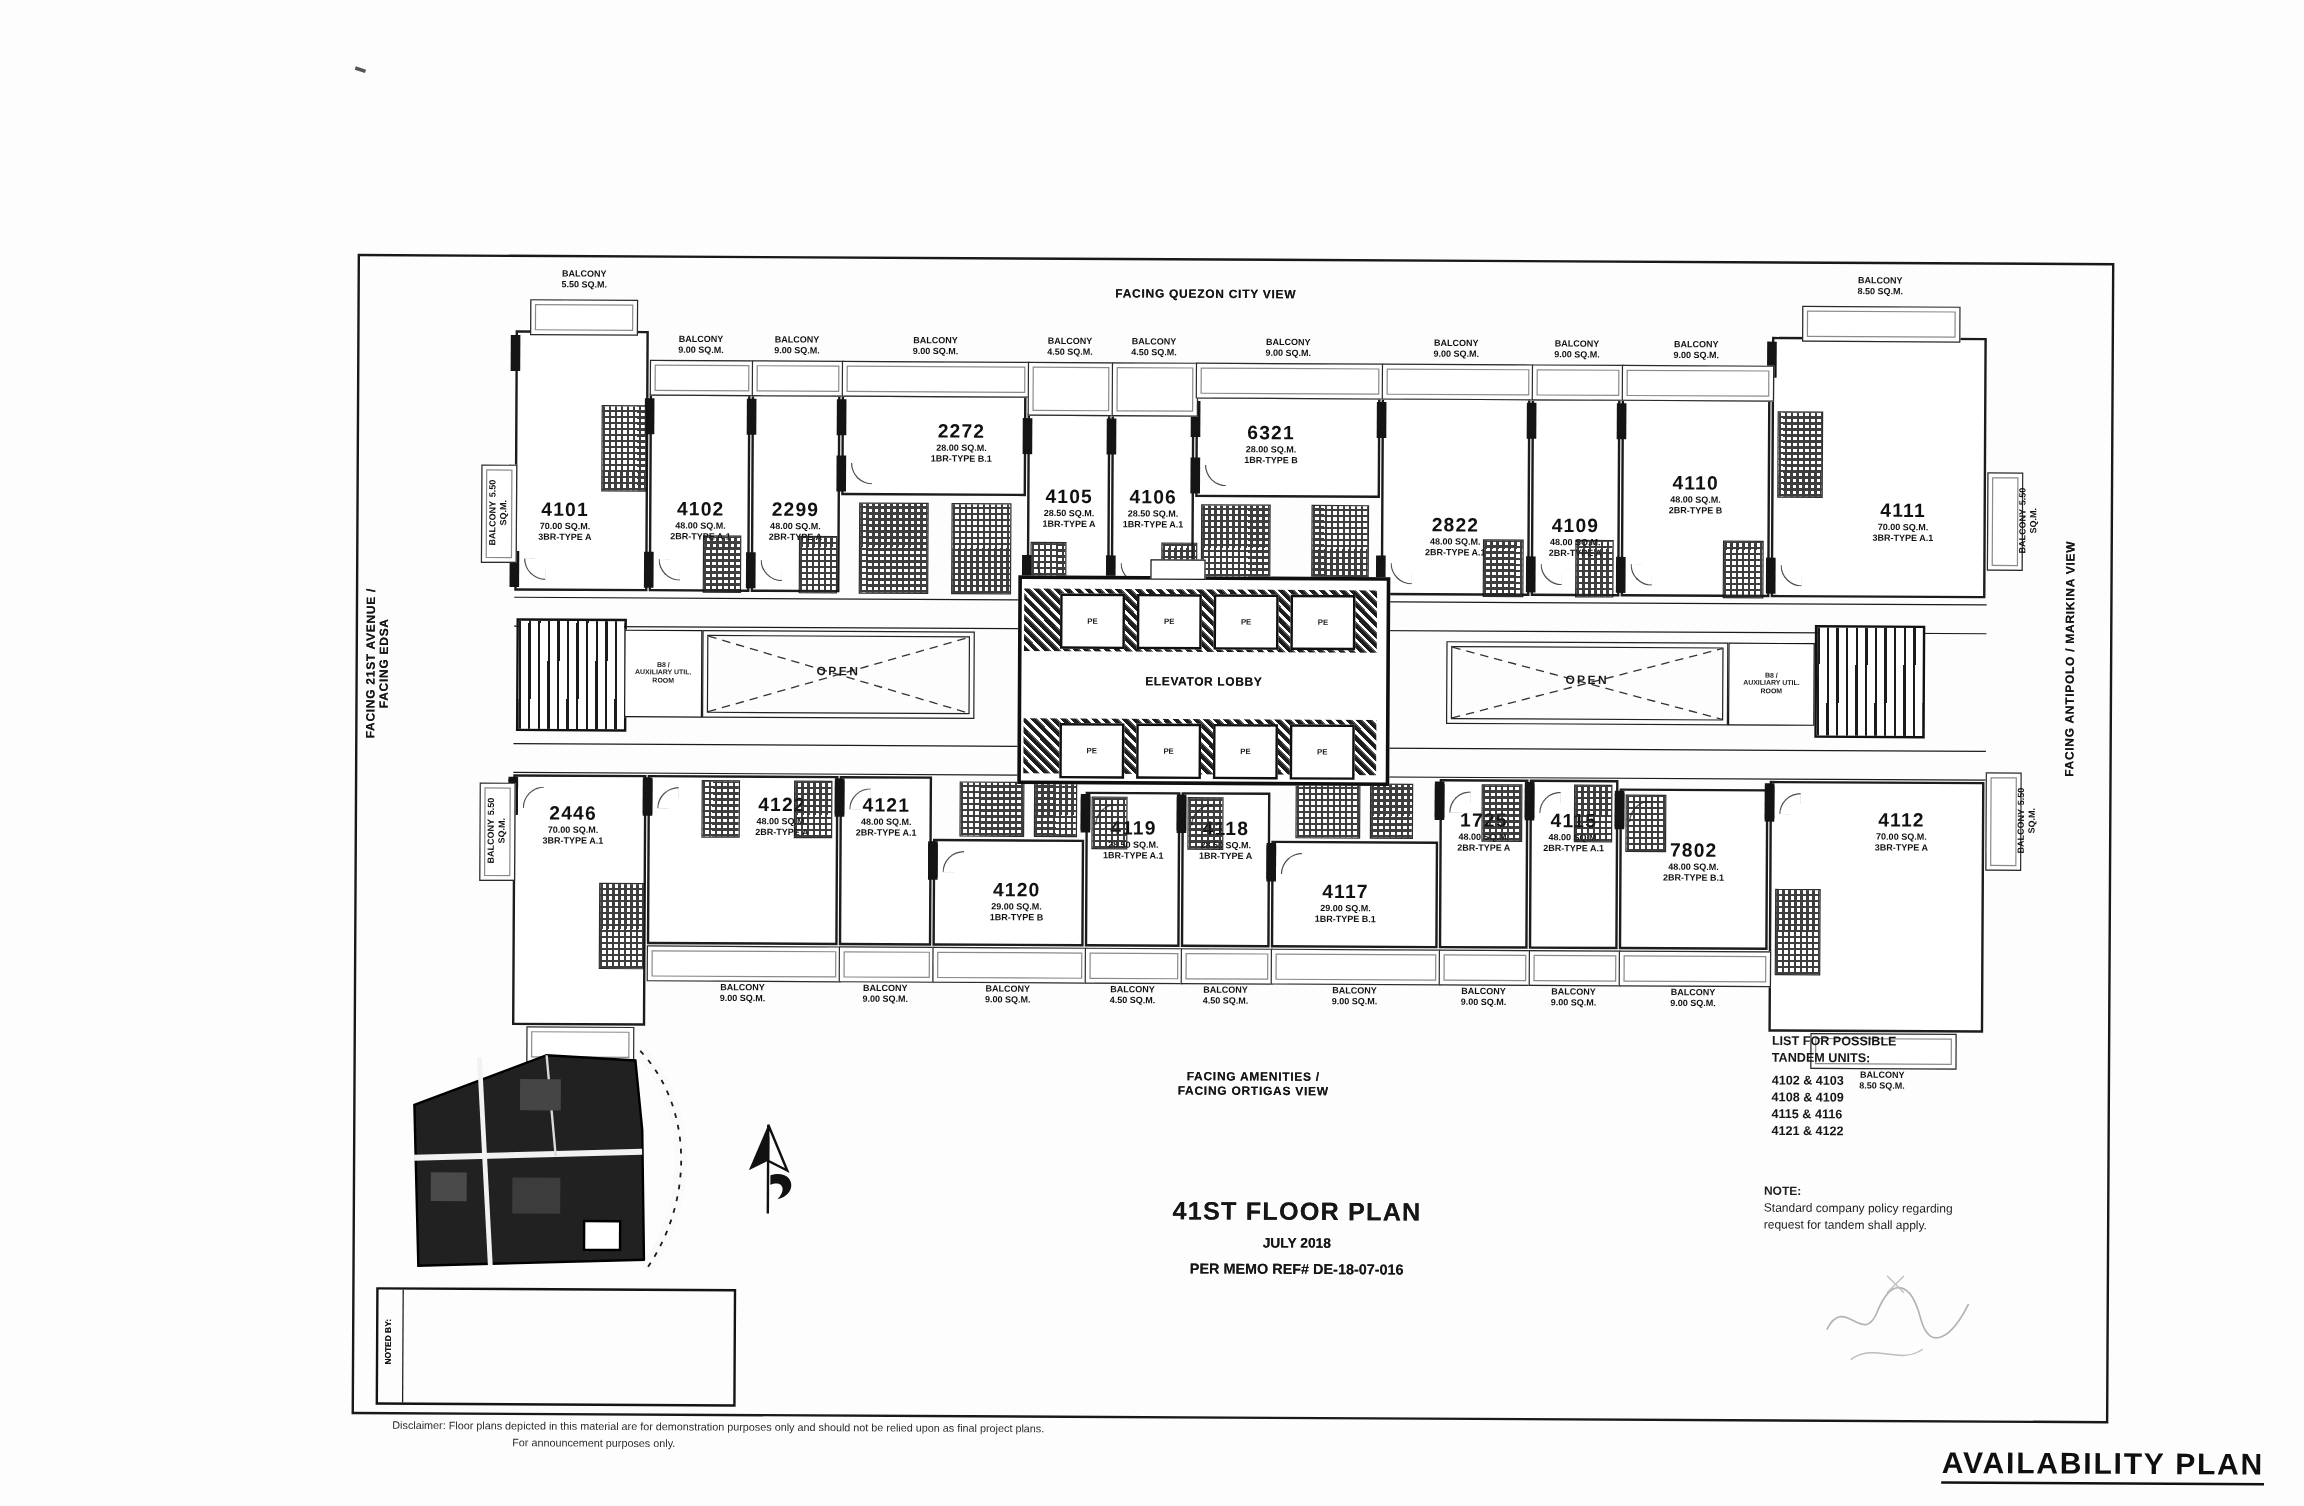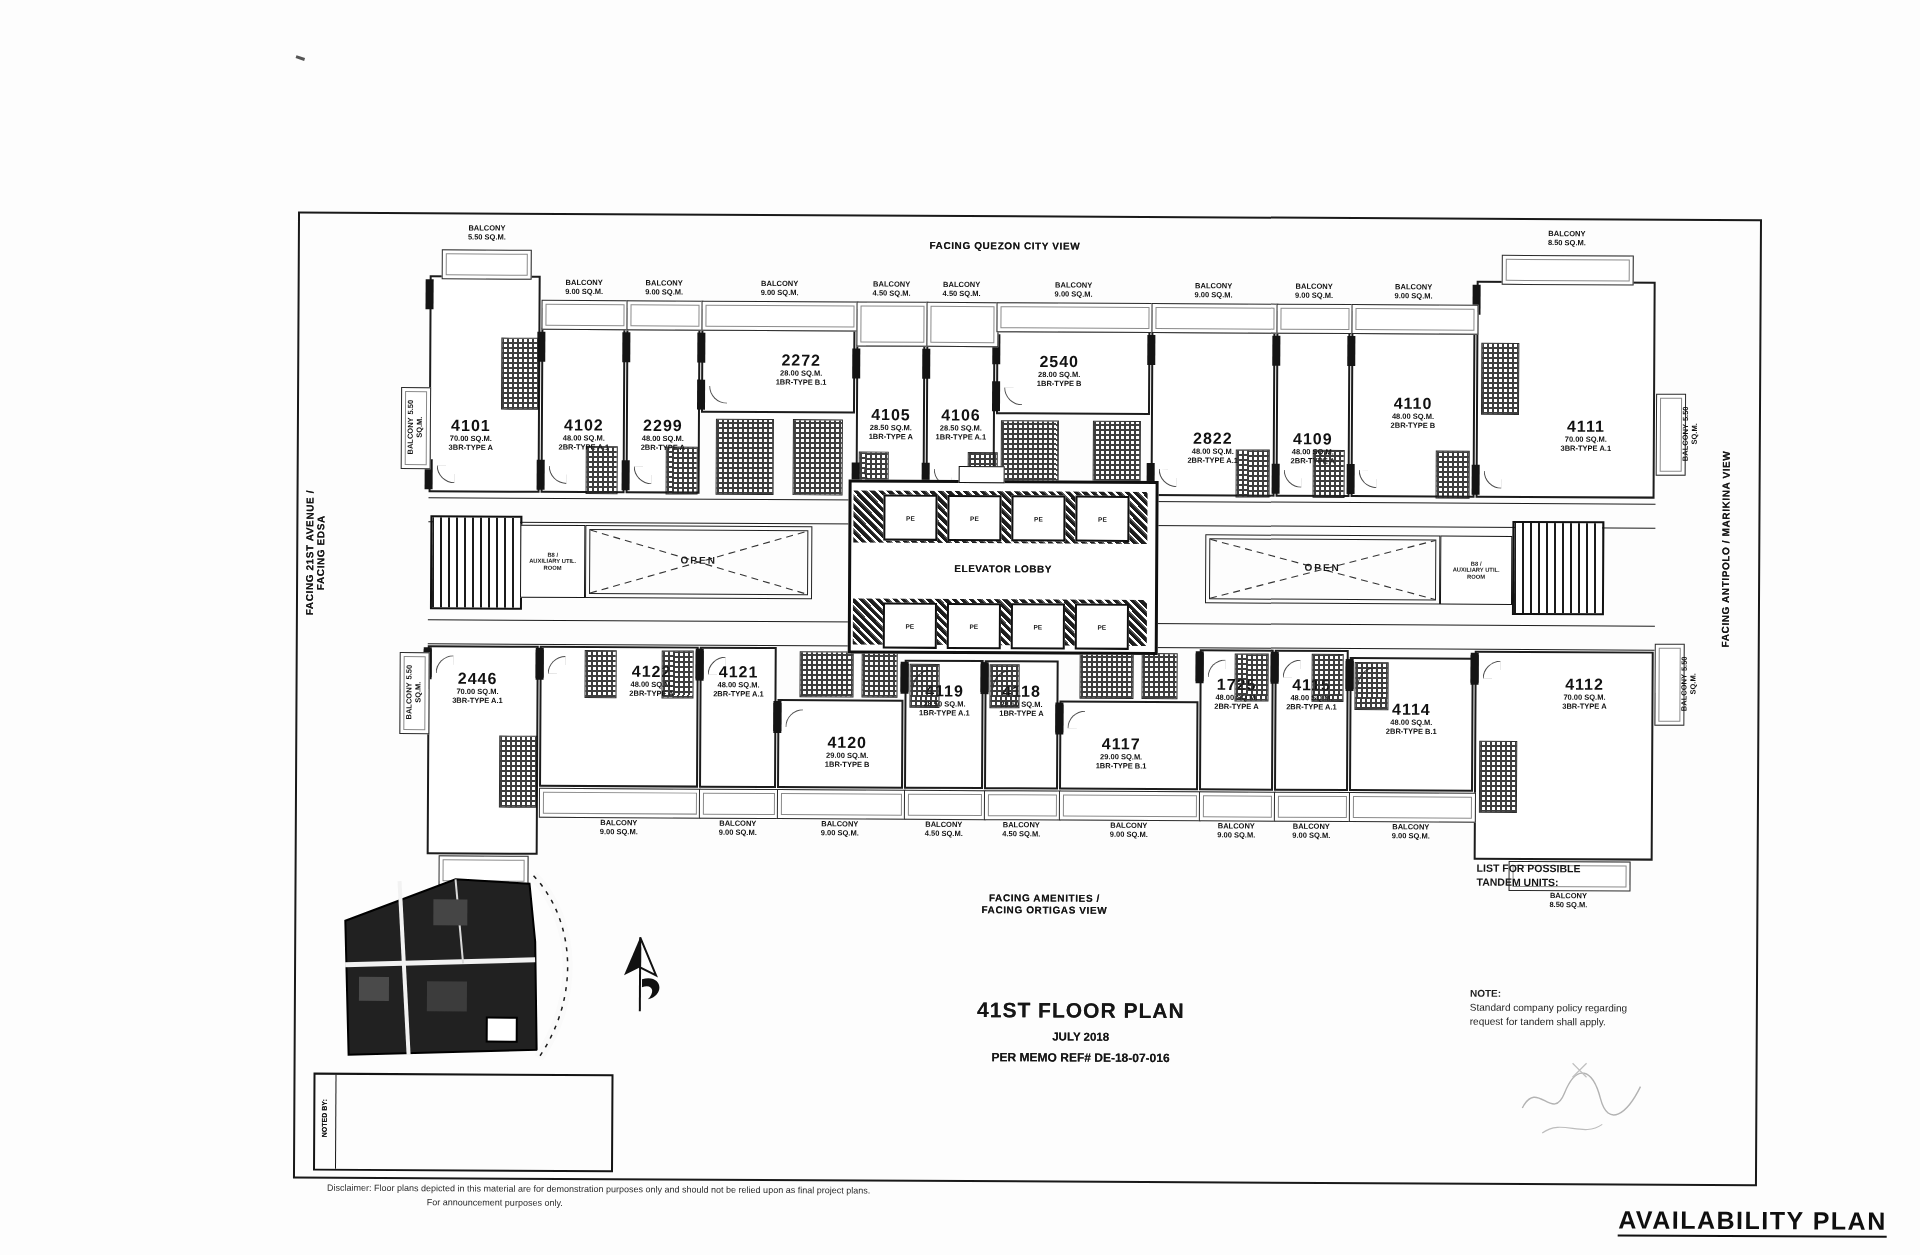--- a/index.html
+++ b/index.html
@@ -115,21 +115,21 @@
         <div class="unit-label" style="left: 960px; top: 424px;">
           <div class="unit-no">4106</div>
           <div class="unit-meta">28.50 SQ.M.</div>
           <div class="unit-meta">1BR-TYPE A.1</div>
         </div>
         <div class="pier" style="left: 921px; top: 349px; width: 8px; height: 30px;"></div>
         <div class="pier" style="left: 921px; top: 463px; width: 8px; height: 30px;"></div>
         <div class="arc" style="left: 933px; top: 469px;"></div>
         <div class="unit" style="left: 995px; top: 330px; width: 150px; height: 80px;"></div>
         <div class="unit-label" style="left: 1058px; top: 370px;">
-          <div class="unit-no">2540</div>
+          <div class="unit-no">6321</div>
           <div class="unit-meta">28.00 SQ.M.</div>
           <div class="unit-meta">1BR-TYPE B</div>
         </div>
         <div class="pier" style="left: 991px; top: 334px; width: 8px; height: 30px;"></div>
         <div class="pier" style="left: 991px; top: 381px; width: 8px; height: 30px;"></div>
         <div class="arc" style="left: 1003px; top: 387px;"></div>
         <div class="unit" style="left: 1150px; top: 330px; width: 120px; height: 161px;"></div>
         <div class="unit-label" style="left: 1212px; top: 446px;">
           <div class="unit-no">2822</div>
           <div class="unit-meta">48.00 SQ.M.</div>
@@ -241,21 +241,21 @@
         <div class="unit-label" style="left: 1312px; top: 692px;">
           <div class="unit-no">4115</div>
           <div class="unit-meta">48.00 SQ.M.</div>
           <div class="unit-meta">2BR-TYPE A.1</div>
         </div>
         <div class="pier" style="left: 1271px; top: 652px; width: 8px; height: 30px;"></div>
         <div class="pier" style="left: 1271px; top: 650px; width: 8px; height: 30px;"></div>
         <div class="arc arcT" style="left: 1283px; top: 658px;"></div>
         <div class="unit" style="left: 1350px; top: 655px; width: 120px; height: 130px;"></div>
         <div class="unit-label" style="left: 1412px; top: 716px;">
-          <div class="unit-no">4114</div>
+          <div class="unit-no">7802</div>
           <div class="unit-meta">48.00 SQ.M.</div>
           <div class="unit-meta">2BR-TYPE B.1</div>
         </div>
         <div class="pier" style="left: 1346px; top: 659px; width: 8px; height: 30px;"></div>
         <div class="pier" style="left: 1346px; top: 657px; width: 8px; height: 30px;"></div>
         <div class="arc arcT" style="left: 1358px; top: 665px;"></div>
         <div class="unit" style="left: 1475px; top: 648px; width: 175px; height: 205px;"></div>
         <div class="unit-label" style="left: 1585px; top: 690px;">
           <div class="unit-no">4112</div>
           <div class="unit-meta">70.00 SQ.M.</div>
@@ -427,20 +427,26 @@
       <path d="M32,46 C52,40 56,62 38,66 C46,58 42,50 32,54 Z" fill="#111"></path>
     </svg>
 
     <div class="lbl title-main" style="left:933px;top:998px;width:300px;">41ST FLOOR PLAN</div>
     <div class="lbl title-sub" style="left:933px;top:1030px;width:300px;font-size:11.5px;">JULY 2018</div>
     <div class="lbl title-sub" style="left:933px;top:1050px;width:300px;">PER MEMO REF# DE-18-07-016</div>
 
     <div class="abs tandem" style="left:1478px;top:858px;width:170px;">
       <div>LIST FOR POSSIBLE</div>
       <div>TANDEM UNITS:</div>
+      <div id="tandem-pairs" style="margin-top:5px;">
+          <div>4102 &amp; 4103</div>
+          <div>4108 &amp; 4109</div>
+          <div>4115 &amp; 4116</div>
+          <div>4121 &amp; 4122</div>
+        </div>
     </div>
 
     <div class="abs" style="left:1472px;top:984px;width:210px;">
       <div class="notetxt" style="font-weight:bold;">NOTE:</div>
       <div class="notetxt">Standard company policy regarding</div>
       <div class="notetxt">request for tandem shall apply.</div>
     </div>
 
     <svg class="abs" style="left:1505px;top:1035px;" width="160" height="110" viewBox="0 0 160 110">
       <path d="M20,70 C35,40 50,85 62,55 S90,30 98,60 S125,75 138,48" stroke="#b3b3b3" stroke-width="1.4" fill="none"></path>

